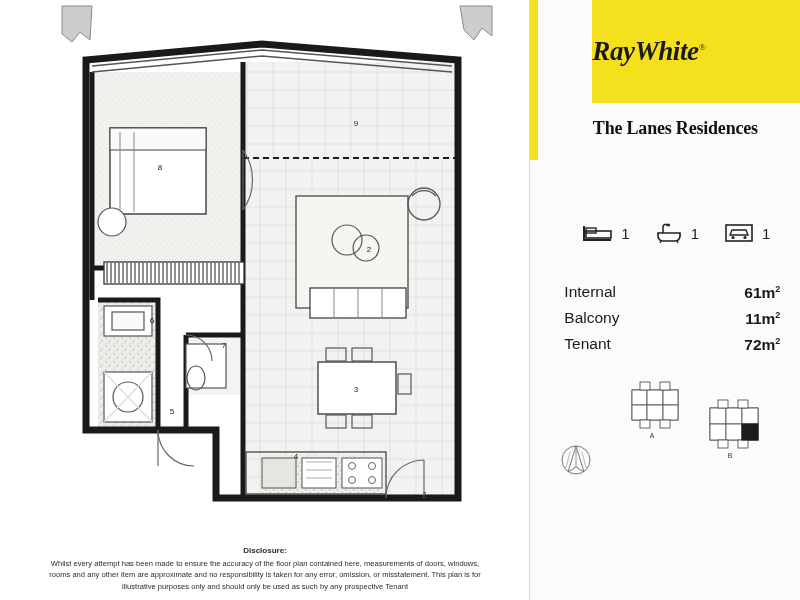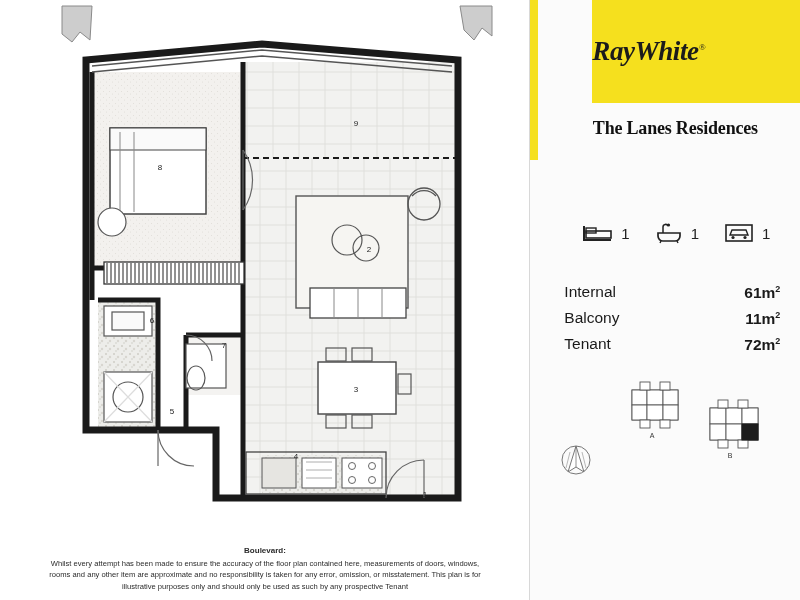--- a/index.html
+++ b/index.html
@@ -227,21 +227,21 @@
         <text x="296" y="459">4</text>
         <text x="172" y="414">5</text>
         <text x="152" y="323">6</text>
         <text x="224" y="348">7</text>
         <text x="160" y="170">8</text>
         <text x="356" y="126">9</text>
       </g>
     </svg>
 
     <div class="disclosure">
-      <span class="dtitle">Boulevard:</span>
+      <span class="dtitle">Disclosure:</span>
       <span>Whilst every attempt has been made to ensure the accuracy of the floor plan contained here, measurements of doors, windows,</span><br>
       <span>rooms and any other item are approximate and no responsibility is taken for any error, omission, or misstatement. This plan is for</span><br>
       <span>illustrative purposes only and should only be used as such by any prospective Tenant</span>
     </div>
   </div>
 
   <div class="info-pane">
 
     <div class="yellow-bar"></div>
 

